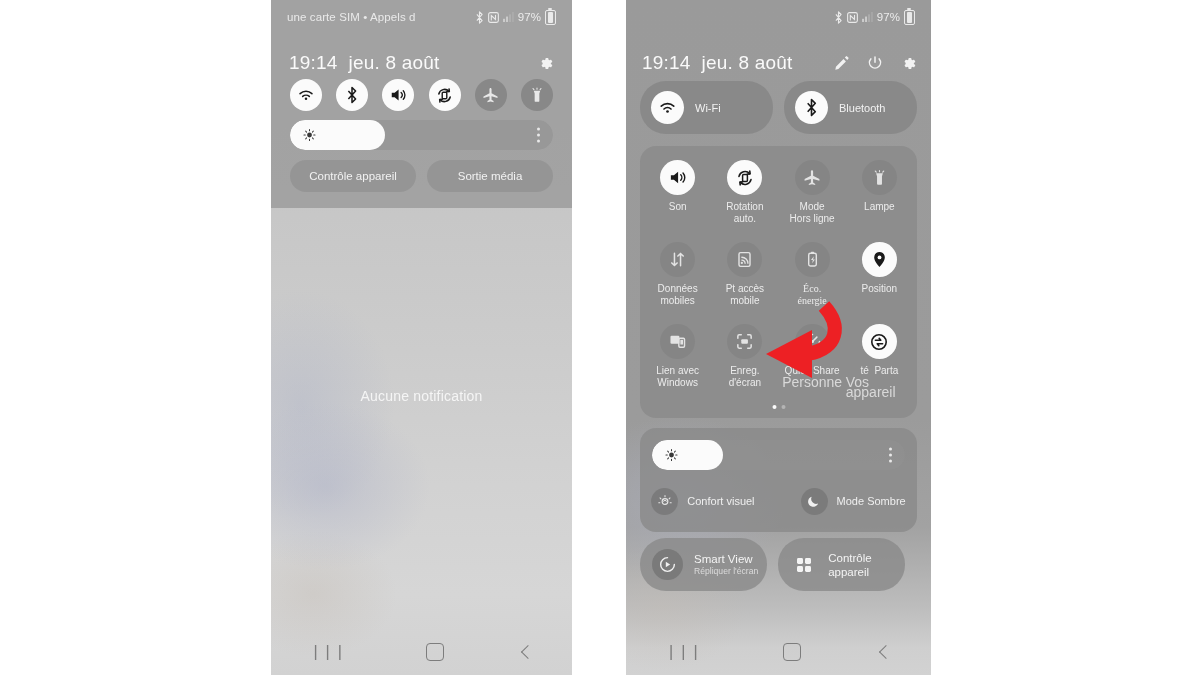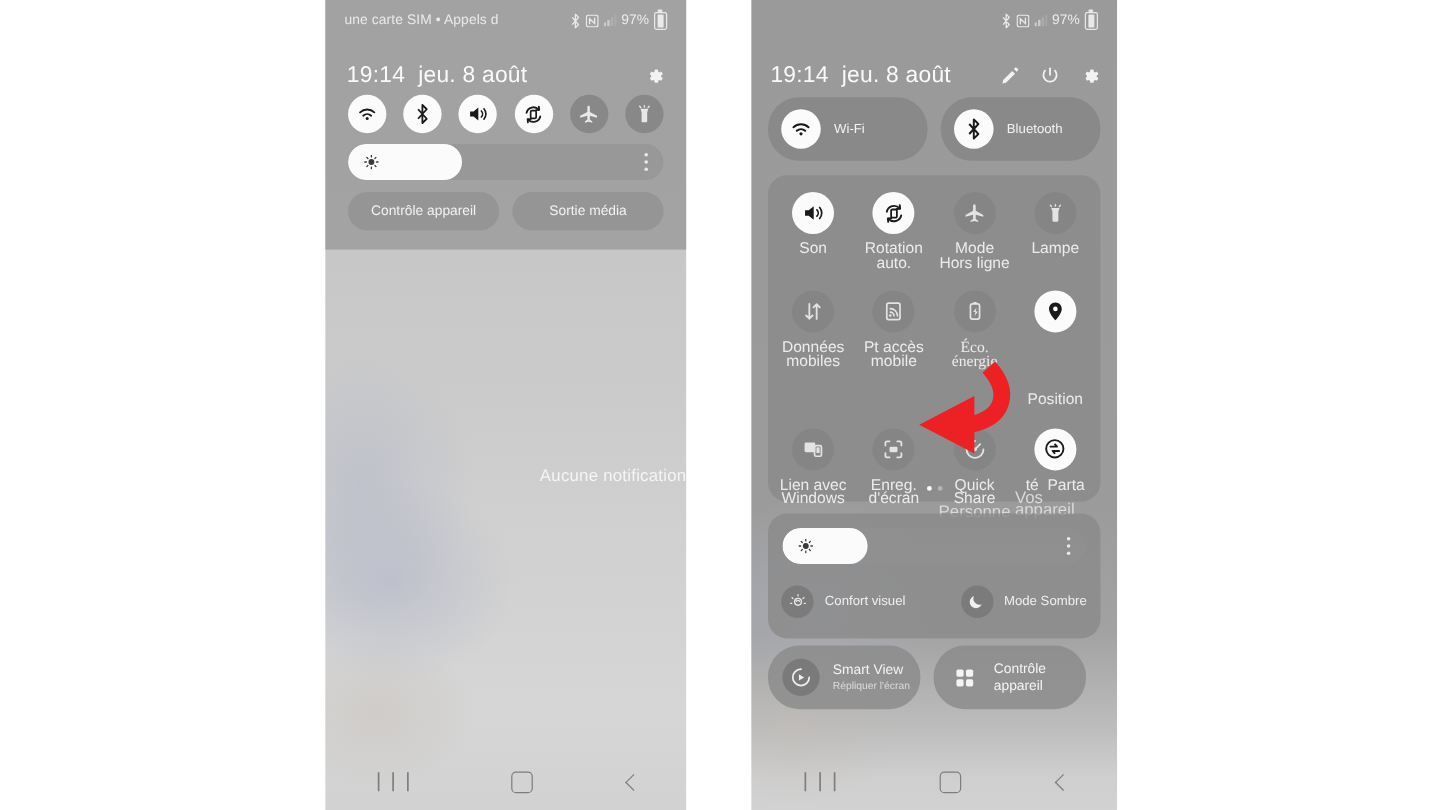--- a/index.html
+++ b/index.html
@@ -60,40 +60,40 @@
   .bfill{position:absolute;left:0;top:0;bottom:0;background:#fbfbfb;border-radius:18px;}
   .bdots{position:absolute;right:13px;top:50%;transform:translateY(-50%);
       display:flex;flex-direction:column;gap:3px;}
   .bdots i{display:block;width:3px;height:3px;border-radius:50%;background:#e9e9e9;}
 
   
   .wbtns{position:absolute;display:flex;gap:11px;}
   .wbtn{flex:1;height:32px;border-radius:16px;background:rgba(147,147,147,.82);
     display:flex;align-items:center;justify-content:center;color:#f2f2f2;font-size:11.5px;}
 
-  .nonotif{position:absolute;left:0;right:0;text-align:right;color:#f5f5f5;font-size:14px;letter-spacing:.2px;}
+  .nonotif{position:absolute;left:0;right:0;text-align:center;color:#f5f5f5;font-size:14px;letter-spacing:.2px;}
 
   
   .navbar{position:absolute;left:0;right:0;bottom:0;height:46px;display:flex;align-items:center;justify-content:space-around;}
   .nav-recent{color:#7d7d7d;font-size:17px;letter-spacing:2px;font-family:"Liberation Mono",monospace;}
   .nav-home{width:16px;height:16px;border:1.7px solid #7d7d7d;border-radius:4px;}
   .nav-back{width:9px;height:9px;border-left:1.7px solid #7d7d7d;border-bottom:1.7px solid #7d7d7d;transform:rotate(45deg);}
 
   
   .rpanel{position:absolute;background:rgba(138,138,138,.80);border-radius:16px;}
   .toprow{position:absolute;display:flex;gap:11px;}
   .tpill{flex:1;height:53px;border-radius:26px;background:rgba(133,133,133,.82);
      display:flex;align-items:center;padding-left:11px;box-sizing:border-box;gap:11px;}
   .tpill .lbl{color:#f2f2f2;font-size:11px;}
   .tpill .circ{width:33px;height:33px;}
 
   .grid{position:absolute;display:grid;grid-template-columns:repeat(4,1fr);row-gap:4px;}
   .tile{display:flex;flex-direction:column;align-items:center;}
   .tile .circ{width:35px;height:35px;margin-bottom:6px;}
-  .tile .tl{color:#ececec;font-size:13px;line-height:11.5px;text-align:center;max-width:62px;}
+  .tile .tl{color:#ececec;font-size:10px;line-height:11.5px;text-align:center;max-width:62px;}
   .tile .ts{color:#d9d9d9;font-size:14px;line-height:10px;}
 
   .dots{position:absolute;display:flex;gap:5px;align-items:center;}
   .dots i{width:4px;height:4px;border-radius:50%;background:rgba(255,255,255,.35);display:block;}
   .dots i.act{background:#fbfbfb;}
 
   .mrow{position:absolute;display:flex;align-items:center;justify-content:center;gap:46px;}
   .mitem{display:flex;align-items:center;gap:9px;}
   .mitem .circ{width:27px;height:27px;background:rgba(120,120,120,.85);}
   .mitem .lbl{color:#efefef;font-size:11px;}
@@ -379,21 +379,21 @@
           <span class="circ off">
             <svg width="19" height="19" viewBox="0 0 20 20">
                 <rect x="6" y="3.4" width="8" height="13.4" rx="1.8" fill="none" stroke="#e3e3e3" stroke-width="1.5"></rect>
                 <rect x="8.4" y="1.8" width="3.2" height="1.6" rx=".6" fill="#e3e3e3"></rect>
                 <path d="M11.4 6.6l-3 4h2l-.8 3.4 3-4h-2z" fill="#e3e3e3"></path>
               </svg>
           </span>
           <span class="tl">Éco.<br>énergie</span>
         </span>
 
-        <span class="tile" style="margin-top:14px;gap:44px;">
+        <span class="tile" style="margin-top:14px;">
           <span class="circ on">
             <svg width="19" height="19" viewBox="0 0 20 20">
                 <path d="M10 2.2c-3.1 0-5.6 2.5-5.6 5.6 0 4.2 5.6 10 5.6 10s5.6-5.8 5.6-10c0-3.1-2.5-5.6-5.6-5.6z" fill="#1a1a1a"></path>
                 <circle cx="10" cy="7.8" r="2" fill="#fff"></circle>
               </svg>
           </span>
           <span class="tl">Position</span>
         </span>
 
         <span class="tile" style="margin-top:14px;">

